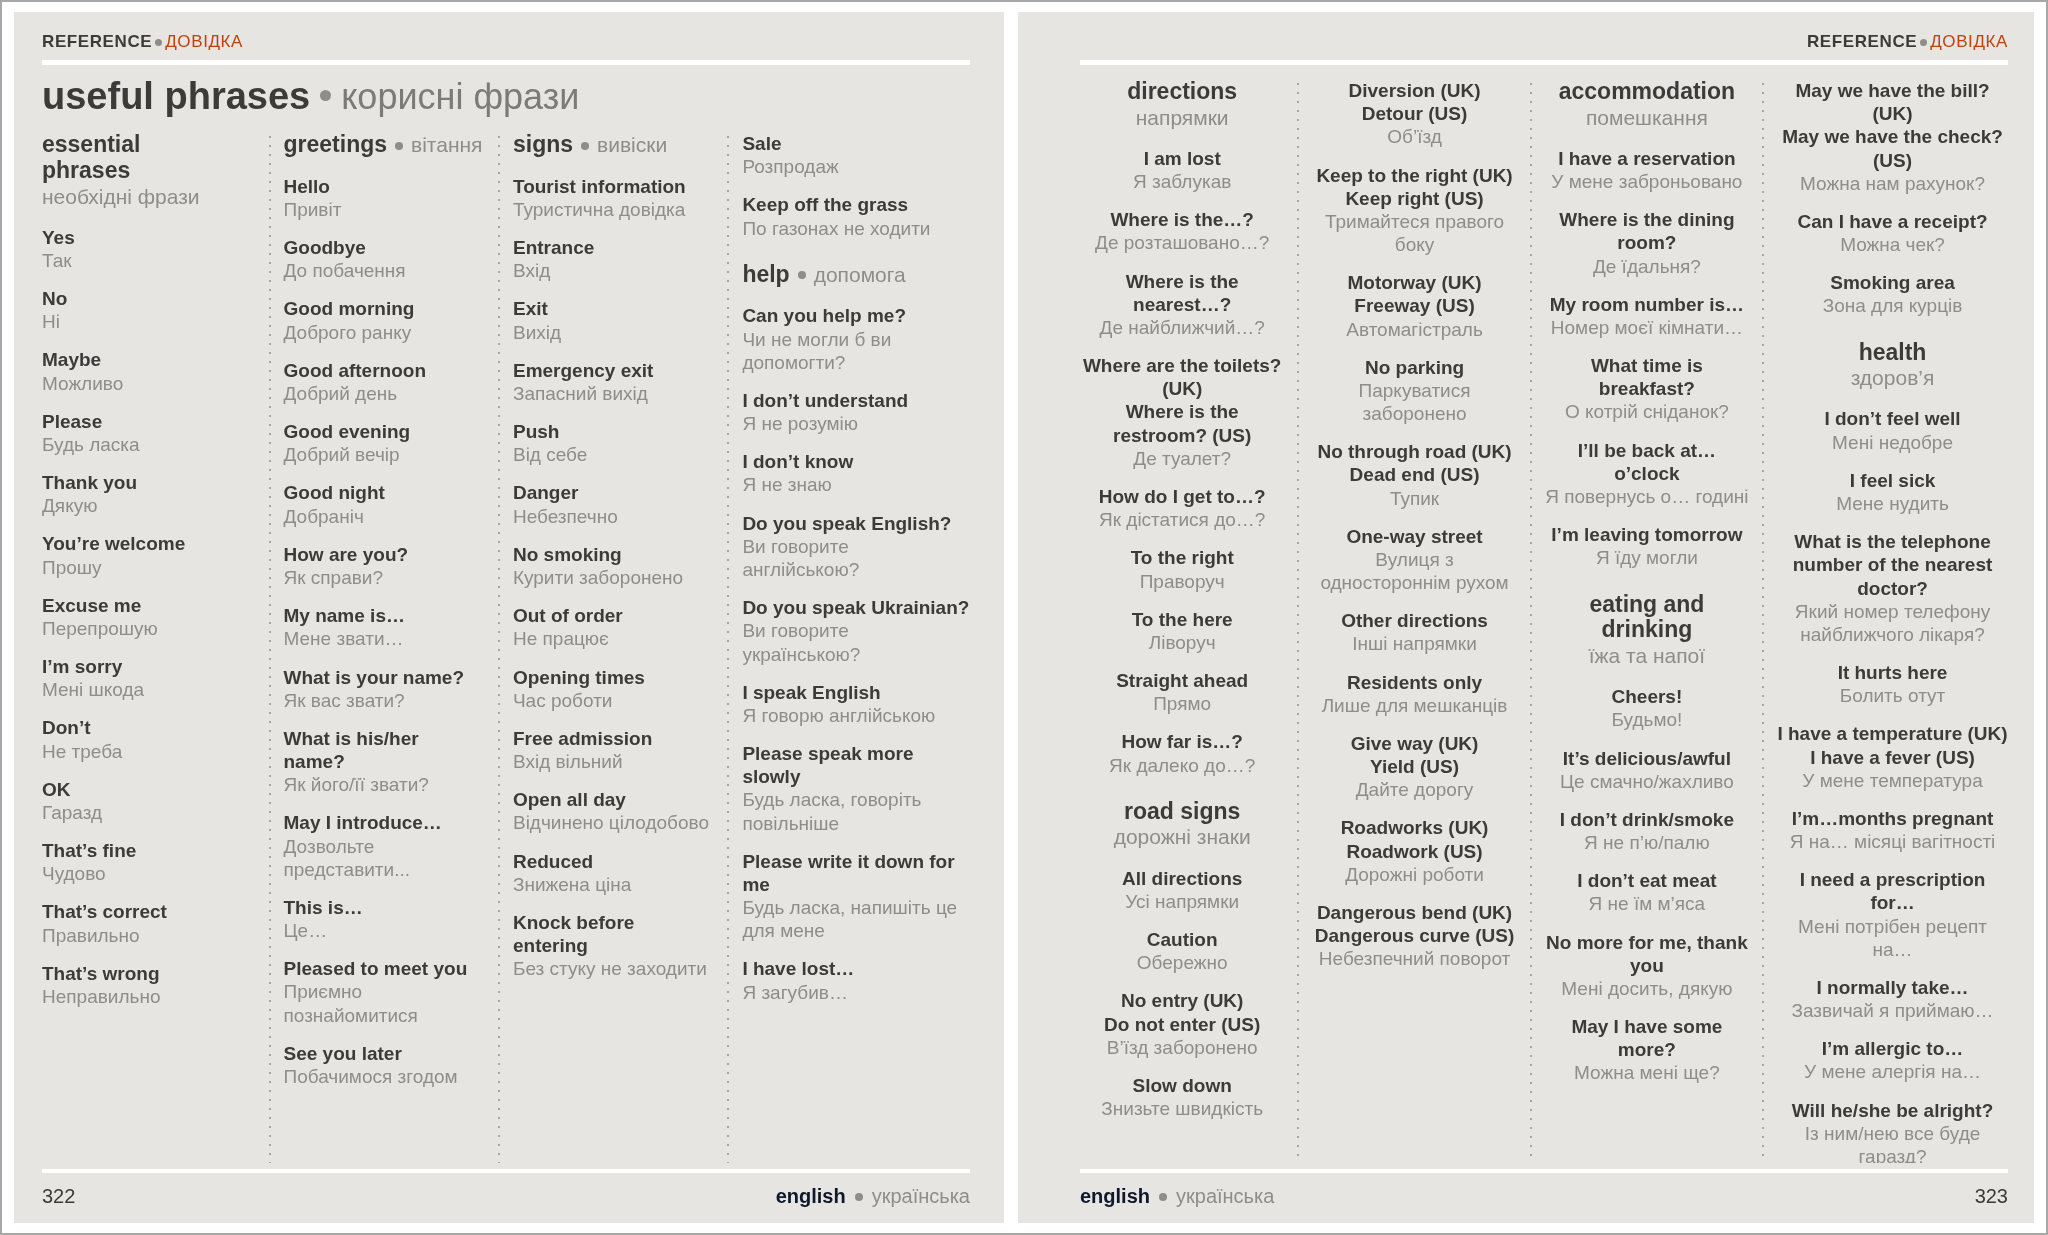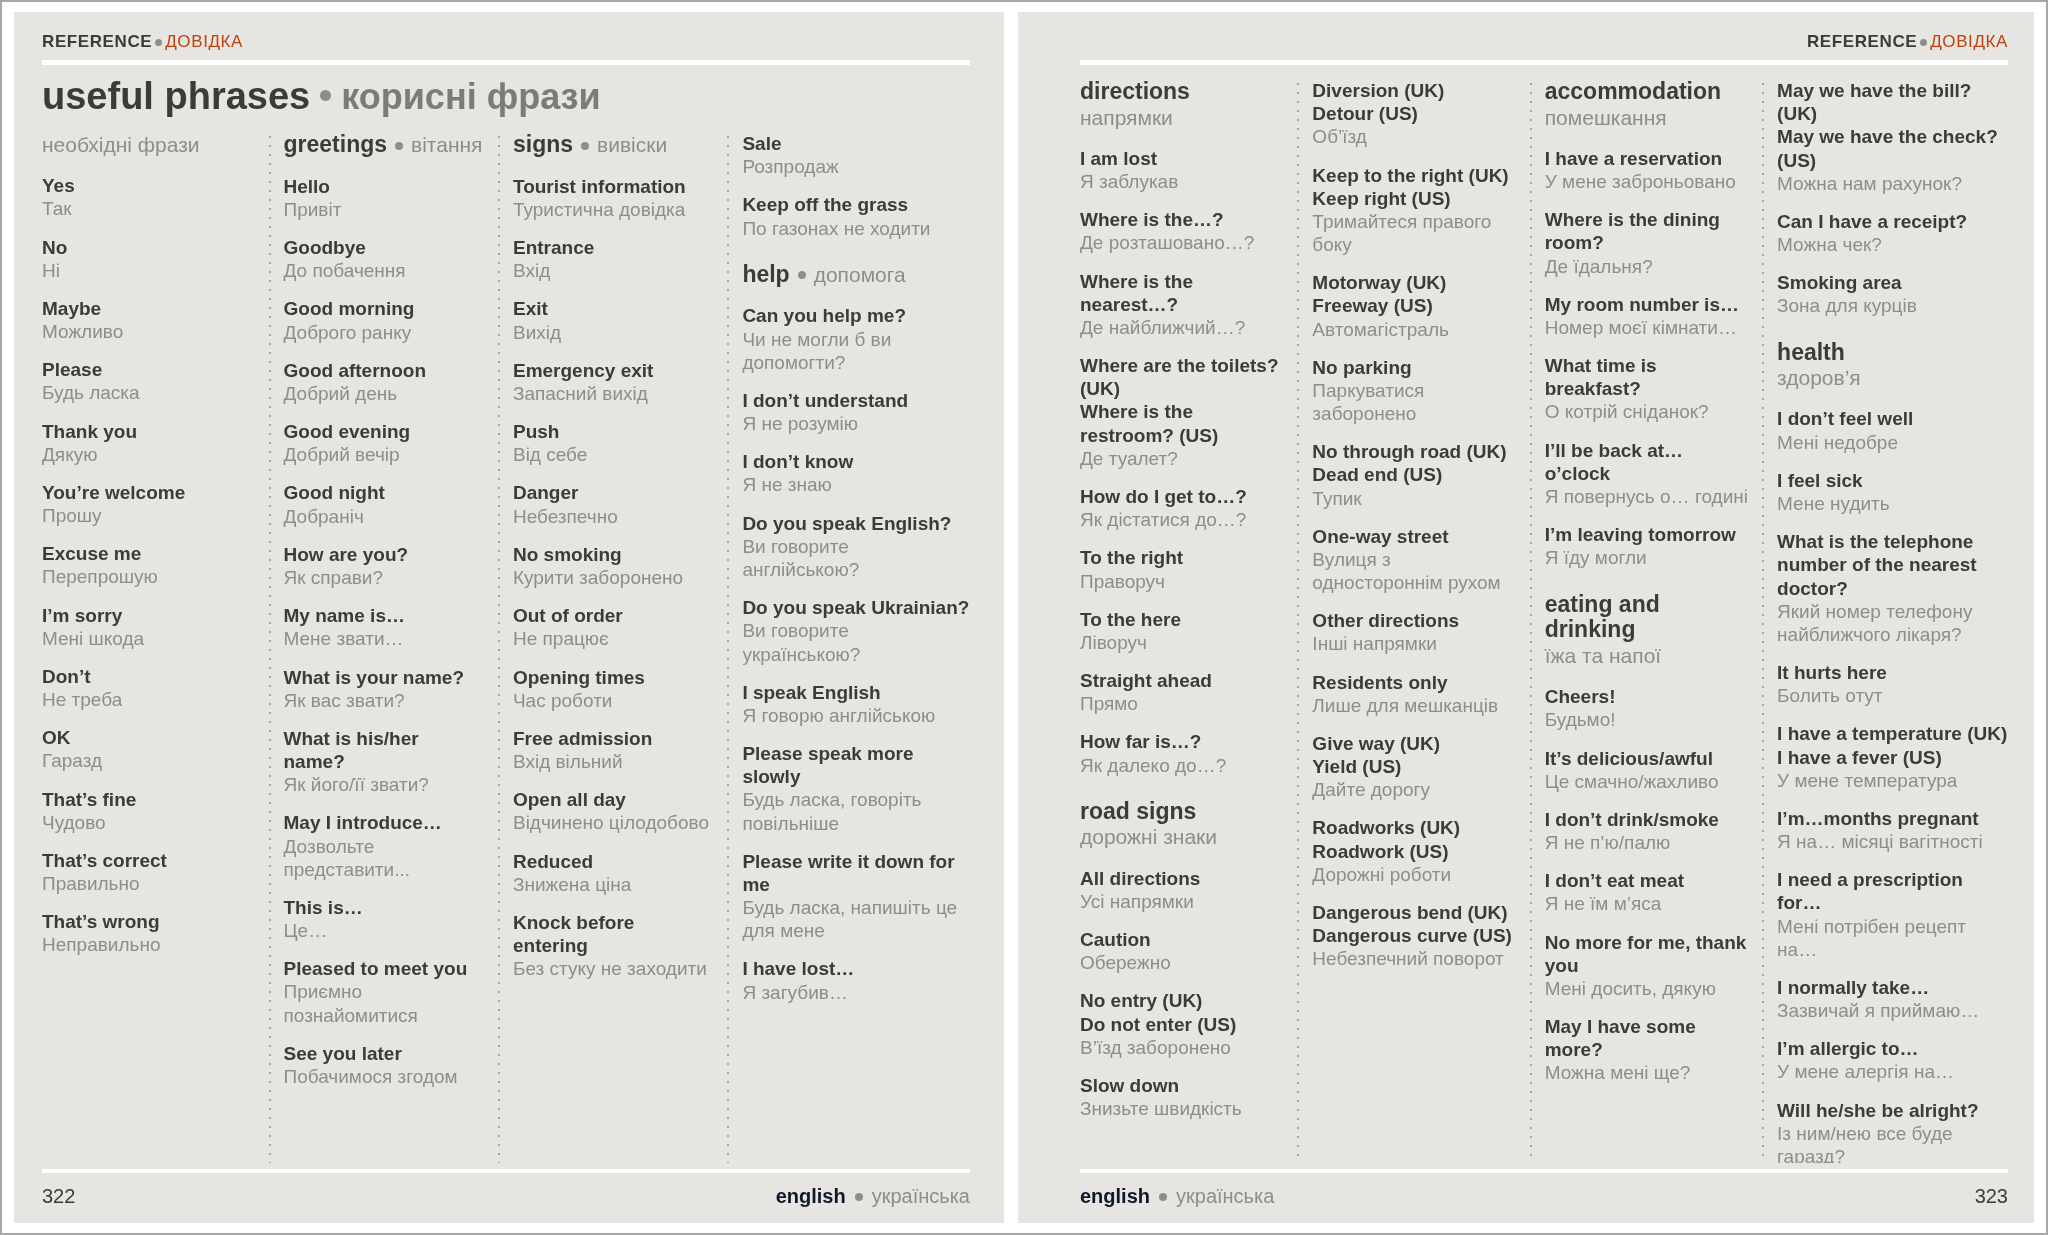--- a/index.html
+++ b/index.html
@@ -46,41 +46,41 @@
   
   .title{
     margin:10px 0 2px 0;
     font-size:38px;
     font-weight:bold;
     color:#3b3b39;
     flex:0 0 auto;
     white-space:nowrap;
   }
   .title .title-uk{
-    font-weight:bold;
+    font-weight:normal;
     color:#7c7b79;
     font-size:36px;
   }
   .dot{
     display:inline-block;
     width:9px; height:9px; border-radius:50%;
     background:#8e8d8b;
     vertical-align:middle;
   }
   .title-dot{ width:11px; height:11px; margin:0 10px 6px 10px; }
   .rh-dot{ width:7px; height:7px; }
 
   
   .columns{
     display:flex;
     flex:1 1 auto;
     margin-top:12px;
     overflow:hidden;
   }
-  .page-right .columns{ margin-top:14px; }
+  .page-right .columns{ margin-top:14px;text-align:center; }
   .column{
     flex:100 1 0;
     padding:0 13px;
     overflow:hidden;
   }
   .column:first-child{ padding-left:0; }
   .column:last-child{ padding-right:0; flex:113 1 0; }
   .page-left .column:first-child{ flex:106 1 0; }
   .col-divider{
     flex:0 0 2px;
@@ -140,20 +140,22 @@
       <span class="dot rh-dot"></span>
       <span class="rh-uk">ДОВІДКА</span>
     </div>
     <div class="rule top"></div>
     <div class="title">
       <span class="title-en">useful phrases</span><span class="dot title-dot"></span><span class="title-uk">корисні фрази</span>
     </div>
     <div class="columns">
         <div class="column">
           <div class="section stacked">
+            <span class="sec-en">essential
+phrases</span>
             <span class="sec-uk">необхідні фрази</span>
           </div>
           <div class="entry">
             <div class="en">Yes</div>
             <div class="uk">Так</div>
           </div>
           <div class="entry">
             <div class="en">No</div>
             <div class="uk">Ні</div>
           </div>

